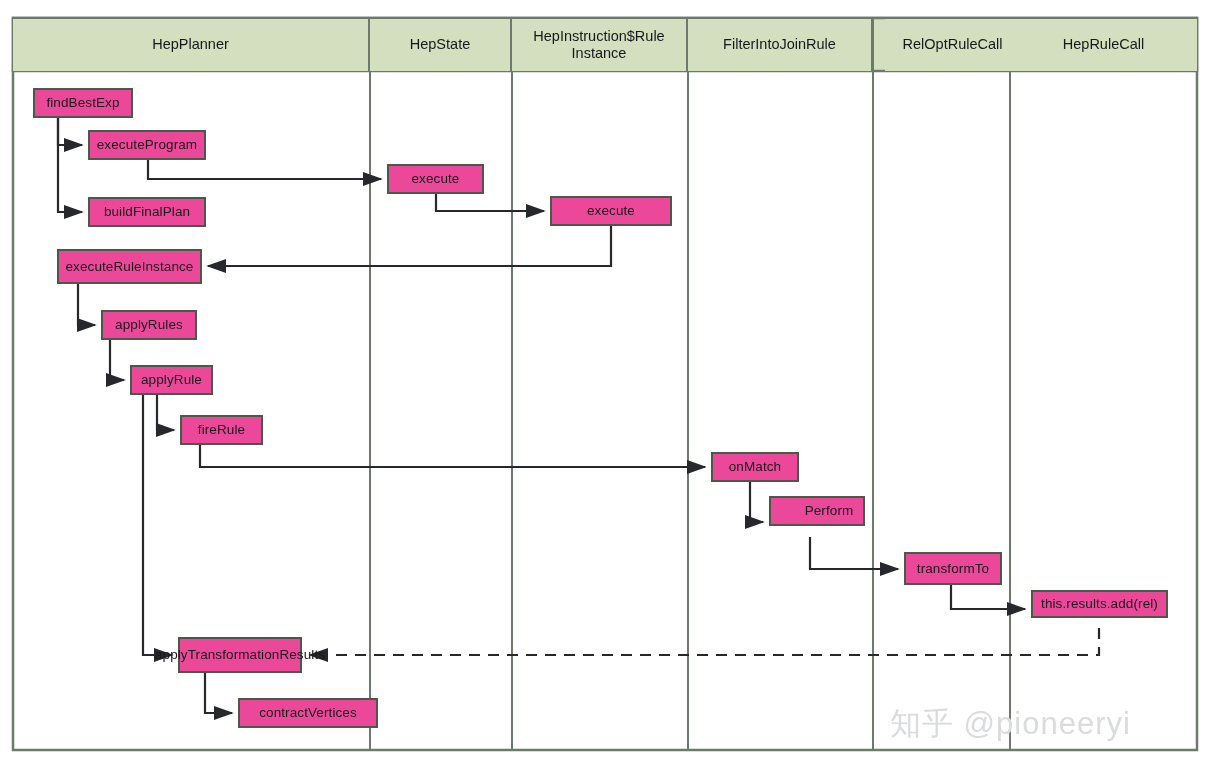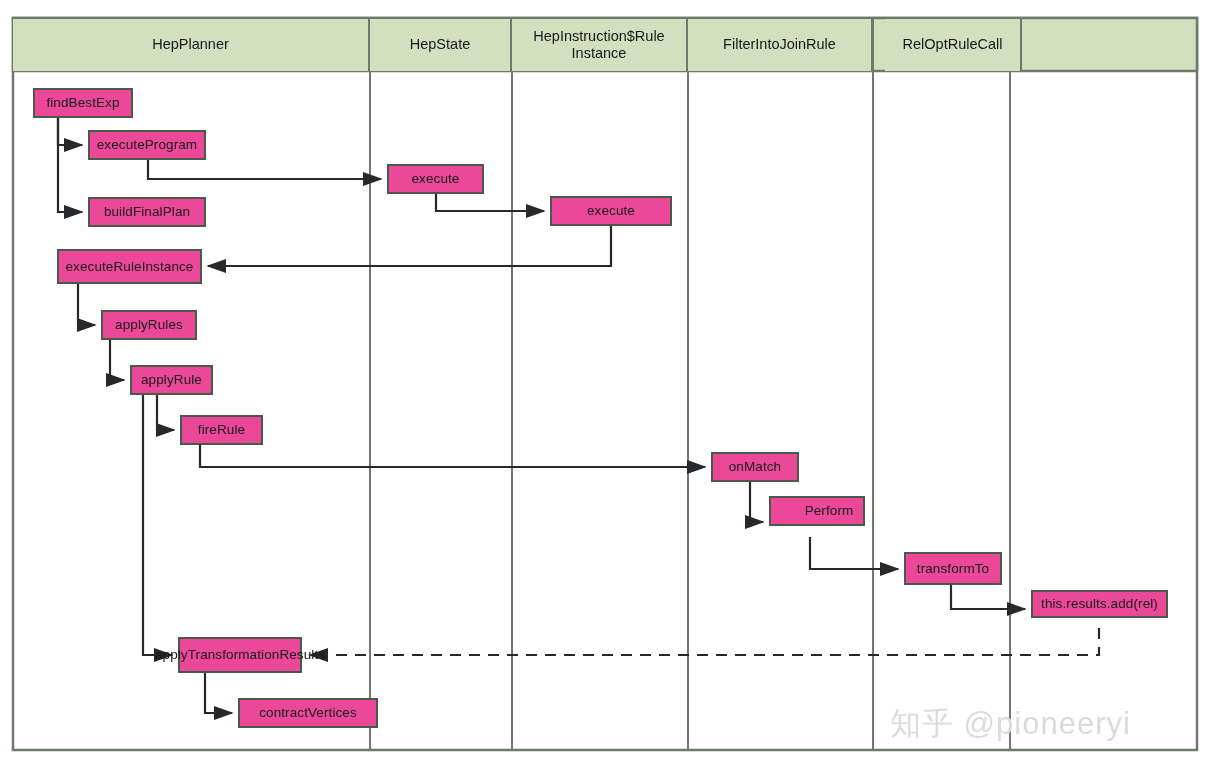--- a/index.html
+++ b/index.html
@@ -100,20 +100,23 @@
   </div>
   <div class="lane-header" style="left:370px; top:19px; width:142px; height:52px;">
     <span>HepState</span>
   </div>
   <div class="lane-header" style="left:688px; top:19px; width:185px; height:52px;">
     <span>FilterIntoJoinRule</span>
   </div>
   <div class="lane-header" style="left:873px; top:19px; width:137px; height:52px;margin-left:12px;">
     <span>RelOptRuleCall</span>
   </div>
+  <div class="lane-header last" style="left:1010px; top:19px; width:187px; height:52px;">
+    <span>HepRuleCall</span>
+  </div>
 
   <svg class="layer">
     <defs>
       <marker id="arrow" markerWidth="9" markerHeight="9" refX="8.2" refY="3.2" orient="auto" markerUnits="strokeWidth">
         <path d="M0,0 L9,3.2 L0,6.4 z" fill="#26282b"></path>
       </marker>
       <marker id="arrowL" markerWidth="9" markerHeight="9" refX="8.2" refY="3.2" orient="auto" markerUnits="strokeWidth">
         <path d="M0,0 L9,3.2 L0,6.4 z" fill="#26282b"></path>
       </marker>
     </defs>

